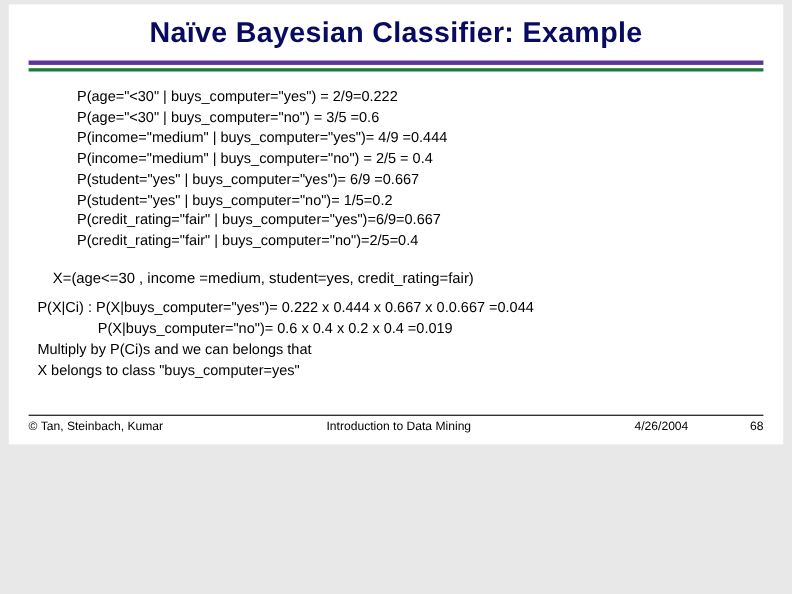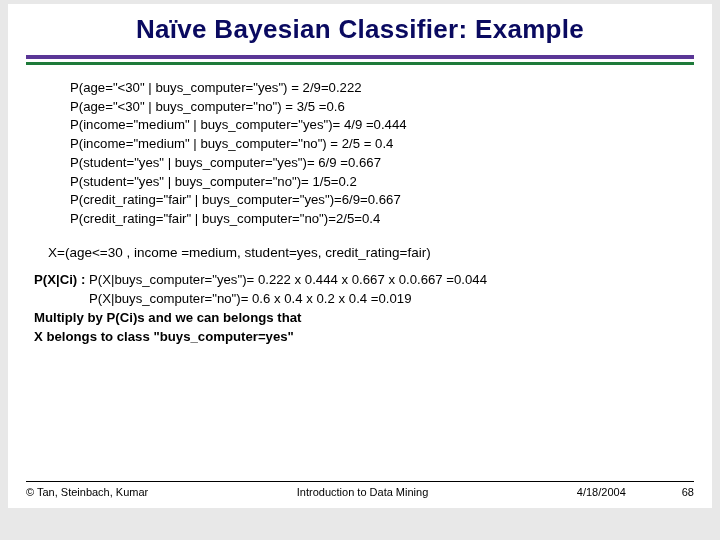--- a/index.html
+++ b/index.html
@@ -1,28 +1,28 @@
 <!DOCTYPE html>
 <html><head>
 <meta charset="utf-8">
 <style>
   html,body{margin:0;padding:0}
   body{width:720px;height:540px;background:#e8e8e8;font-family:Arial,Helvetica,sans-serif;position:relative}
-  .slide{position:absolute;left:8px;top:4px;width:704px;height:504px;background:#fff}
+  .slide{position:absolute;left:8px;top:4px;width:704px;height:400px;background:#fff}
   .title{font-family:"Arial Black",Arial,sans-serif;font-weight:900;font-size:26px;color:#0a0a60;text-align:center;margin-top:10px;letter-spacing:0.3px}
   .rules{margin:10px 18px 0 18px}
   .bar-purple{height:4px;background:#5a3696}
   .bar-green{height:3px;background:#1e7a3a;margin-top:3px}
   .body{padding:12px 28px 0 44px;font-size:13px;color:#000}
   .sect{font-size:19px;margin:14px 0 2px -10px}
   .underline{border-bottom:1.5px solid #000;display:inline-block;padding-bottom:0}
   .plist{margin:2px 0 0 18px;font-size:13.2px;line-height:1.42}
   .xline{font-weight:400;margin:16px 0 10px -4px;font-size:13.5px}
   .calc{margin-left:-18px;font-size:13.2px;line-height:1.45}
-  .calc .b{font-weight:700}
+  .calc .b{font-weight:400}
   .footer{position:absolute;left:0;right:0;bottom:10px}
   .ft-rule{height:1px;background:#000;margin:0 18px 4px 18px}
   .ft-row{display:flex;font-size:11px;padding:0 18px;align-items:center}
   .ft-left{flex:0 0 auto}
   .ft-center{flex:1 1 auto;text-align:center}
   .ft-right{flex:0 0 auto}
   .ft-page{flex:0 0 auto;margin-left:56px}
 </style>
 </head>
 <body>
@@ -63,18 +63,18 @@
       <div class="b">X belongs to  class "buys_computer=yes"</div>
     </div>
 
   </div>
 
   <div class="footer">
     <div class="ft-rule"></div>
     <div class="ft-row">
       <div class="ft-left">© Tan, Steinbach, Kumar</div>
       <div class="ft-center">Introduction to Data Mining</div>
-      <div class="ft-right">4/18/2004</div>
+      <div class="ft-right">4/26/2004</div>
       <div class="ft-page">68</div>
     </div>
   </div>
 
 </div>
 
 </body></html>

